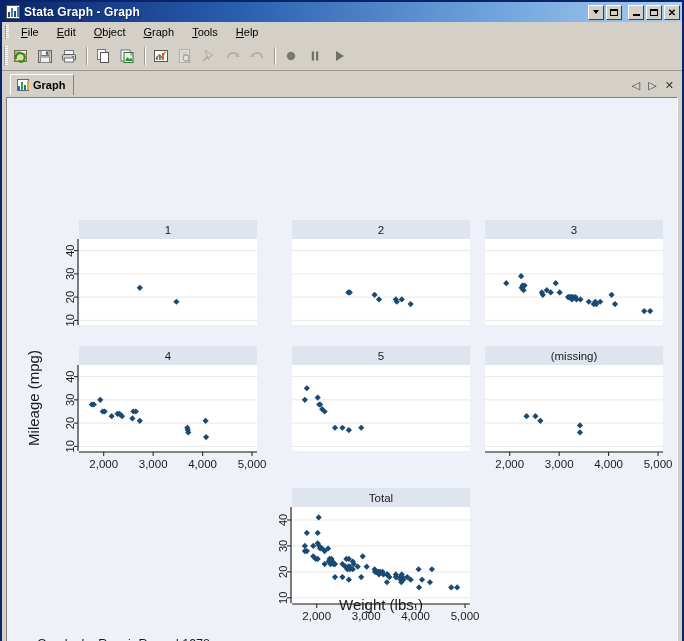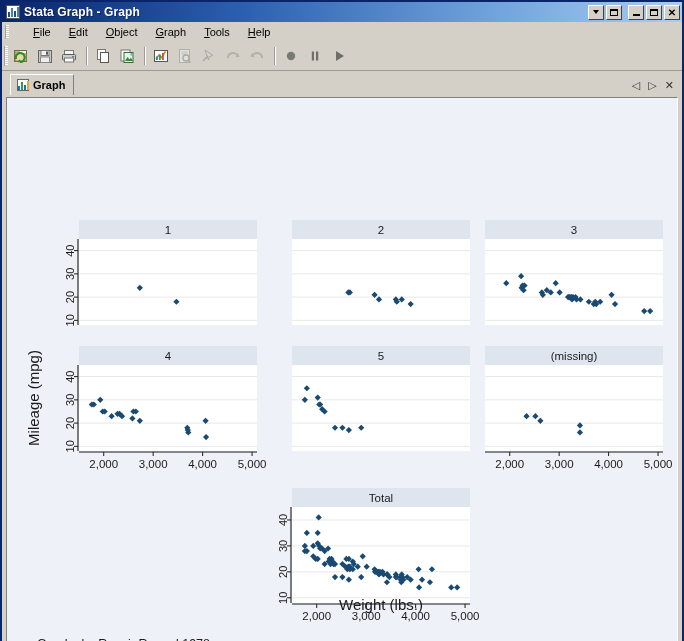--- a/index.html
+++ b/index.html
@@ -62,21 +62,21 @@
   .glyph-max{width:8px;height:7px;border:1px solid #000;border-top-width:2px;box-sizing:border-box;}
   .glyph-restore{width:8px;height:7px;border:1px solid #000;border-top-width:2px;box-sizing:border-box;position:relative;}
   .glyph-close{font-size:10px;font-weight:bold;font-family:"Liberation Sans",sans-serif;line-height:9px;}
   .glyph-down{width:0;height:0;border-left:3px solid transparent;border-right:3px solid transparent;border-top:4px solid #000;}
 
   
   .menubar{
     flex:0 0 20px;height:20px;
     background:#d4d0c8;
     display:flex;align-items:center;
-    padding-left:22px;
+    padding-left:10px;
     border-bottom:0;
     position:relative;
   }
   .menubar::before{
     content:"";position:absolute;left:3px;top:3px;width:3px;height:14px;
     background:
       repeating-linear-gradient(to bottom,#fff 0 1px,transparent 1px 2px);
     border-left:1px solid #a0a0a0;
   }
   .menu-item{

